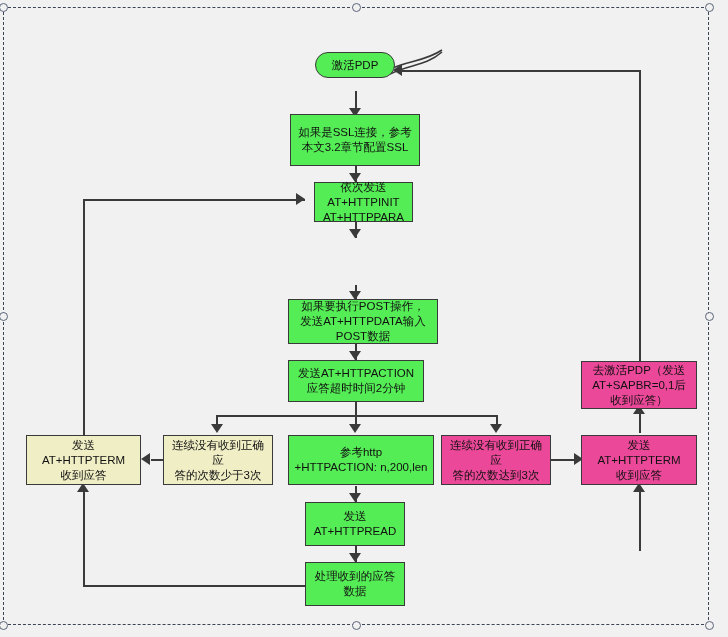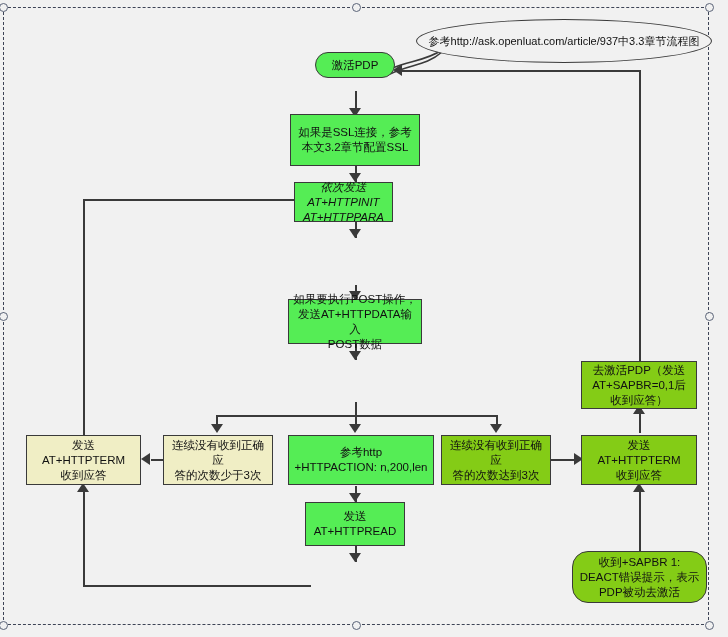--- a/index.html
+++ b/index.html
@@ -34,21 +34,21 @@
     display:flex;align-items:center;justify-content:center;
     text-align:center;
     font-size:11.5px;
     line-height:15px;
     color:#111;
     padding:2px 4px;
     white-space:pre-line;
     z-index:3;
   }
   .green{background:#55ed55;}
-  .red{background:#84cc16;}
+  .red{background:#ec4899;}
   .cream{background:#f0eec5;}
   .rounded{border-radius:13px;}
   .ellipse{
     border-radius:50%;
     background:#f1f1f1;
     border:1.5px solid #3a3a3a;
     font-size:11px;
   }
   
   .ln{position:absolute;background:#3a3a3a;z-index:1;}
@@ -118,36 +118,37 @@
   <div class="ln lnv" style="left:639px;top:409px;height:24px;"></div>
   <div class="arrow arr-up" style="left:633px;top:405px;"></div>
 
   <div class="ln lnv" style="left:639px;top:487px;height:64px;"></div>
   <div class="arrow arr-up" style="left:633px;top:483px;"></div>
 
   <div class="ln lnv" style="left:639px;top:70px;height:291px;"></div>
   <div class="ln lnh" style="left:402px;top:70px;width:239px;"></div>
   <div class="arrow arr-left" style="left:393px;top:64px;"></div>
 
-  <div class="node ellipse" style="left:416px;top:19px;width:296px;height:44px;">参考http://ask.openluat.com/article/937中3.3章节流程图</div>
 
   <div class="node green rounded" style="left:315px;top:52px;width:80px;height:26px;">激活PDP</div>
 
   <div class="node green" style="left:290px;top:114px;width:130px;height:52px;">如果是SSL连接，参考
 本文3.2章节配置SSL</div>
 
-  <div class="node green" style="left:294px;top:182px;width:99px;height:40px;font-style:italic;">依次发送
+  <div class="node green" style="left:314px;top:182px;width:99px;height:40px;">依次发送
 AT+HTTPINIT
 AT+HTTPPARA</div>
 
 
-  <div class="node green" style="left:288px;top:299px;width:134px;height:45px;">如果要执行POST操作，
+  <div class="node green" style="left:288px;top:299px;width:150px;height:45px;">如果要执行POST操作，
 发送AT+HTTPDATA输入
 POST数据</div>
 
+  <div class="node green" style="left:288px;top:360px;width:136px;height:42px;">发送AT+HTTPACTION
+应答超时时间2分钟</div>
 
   <div class="node cream" style="left:26px;top:435px;width:115px;height:50px;">发送
 AT+HTTPTERM
 收到应答</div>
 
   <div class="node cream" style="left:163px;top:435px;width:110px;height:50px;">连续没有收到正确应
 答的次数少于3次</div>
 
   <div class="node green" style="left:288px;top:435px;width:146px;height:50px;">参考http
 +HTTPACTION: n,200,len</div>
@@ -159,24 +160,23 @@
 AT+HTTPTERM
 收到应答</div>
 
   <div class="node red" style="left:581px;top:361px;width:116px;height:48px;">去激活PDP（发送
 AT+SAPBR=0,1后
 收到应答）</div>
 
   <div class="node green" style="left:305px;top:502px;width:100px;height:44px;">发送
 AT+HTTPREAD</div>
 
+  <div class="node green" style="left:305px;top:562px;width:100px;height:44px;">处理收到的应答
+数据</div>
 
-  <div class="node red rounded" style="left:572px;top:551px;width:135px;height:52px;border-radius:16px;">收到+SAPBR 1:
-DEACT错误提示，表示
-PDP被动去激活</div>
 
   <div class="sel-frame"></div>
   <div class="handle" style="left:-1px;top:3px;"></div>
   <div class="handle" style="left:352px;top:3px;"></div>
   <div class="handle" style="left:705px;top:3px;"></div>
   <div class="handle" style="left:-1px;top:312px;"></div>
   <div class="handle" style="left:705px;top:312px;"></div>
   <div class="handle" style="left:-1px;top:621px;"></div>
   <div class="handle" style="left:352px;top:621px;"></div>
   <div class="handle" style="left:705px;top:621px;"></div>

